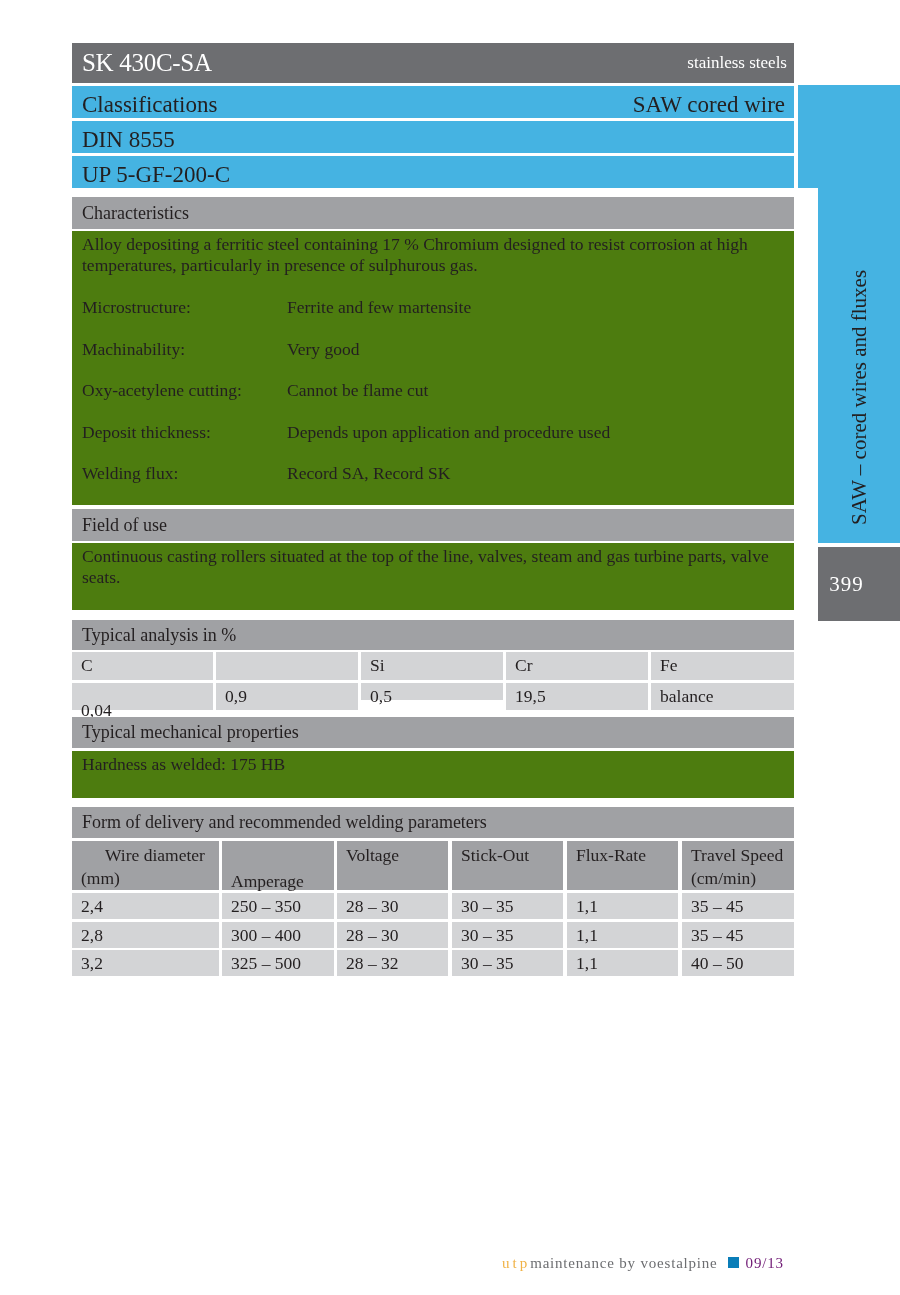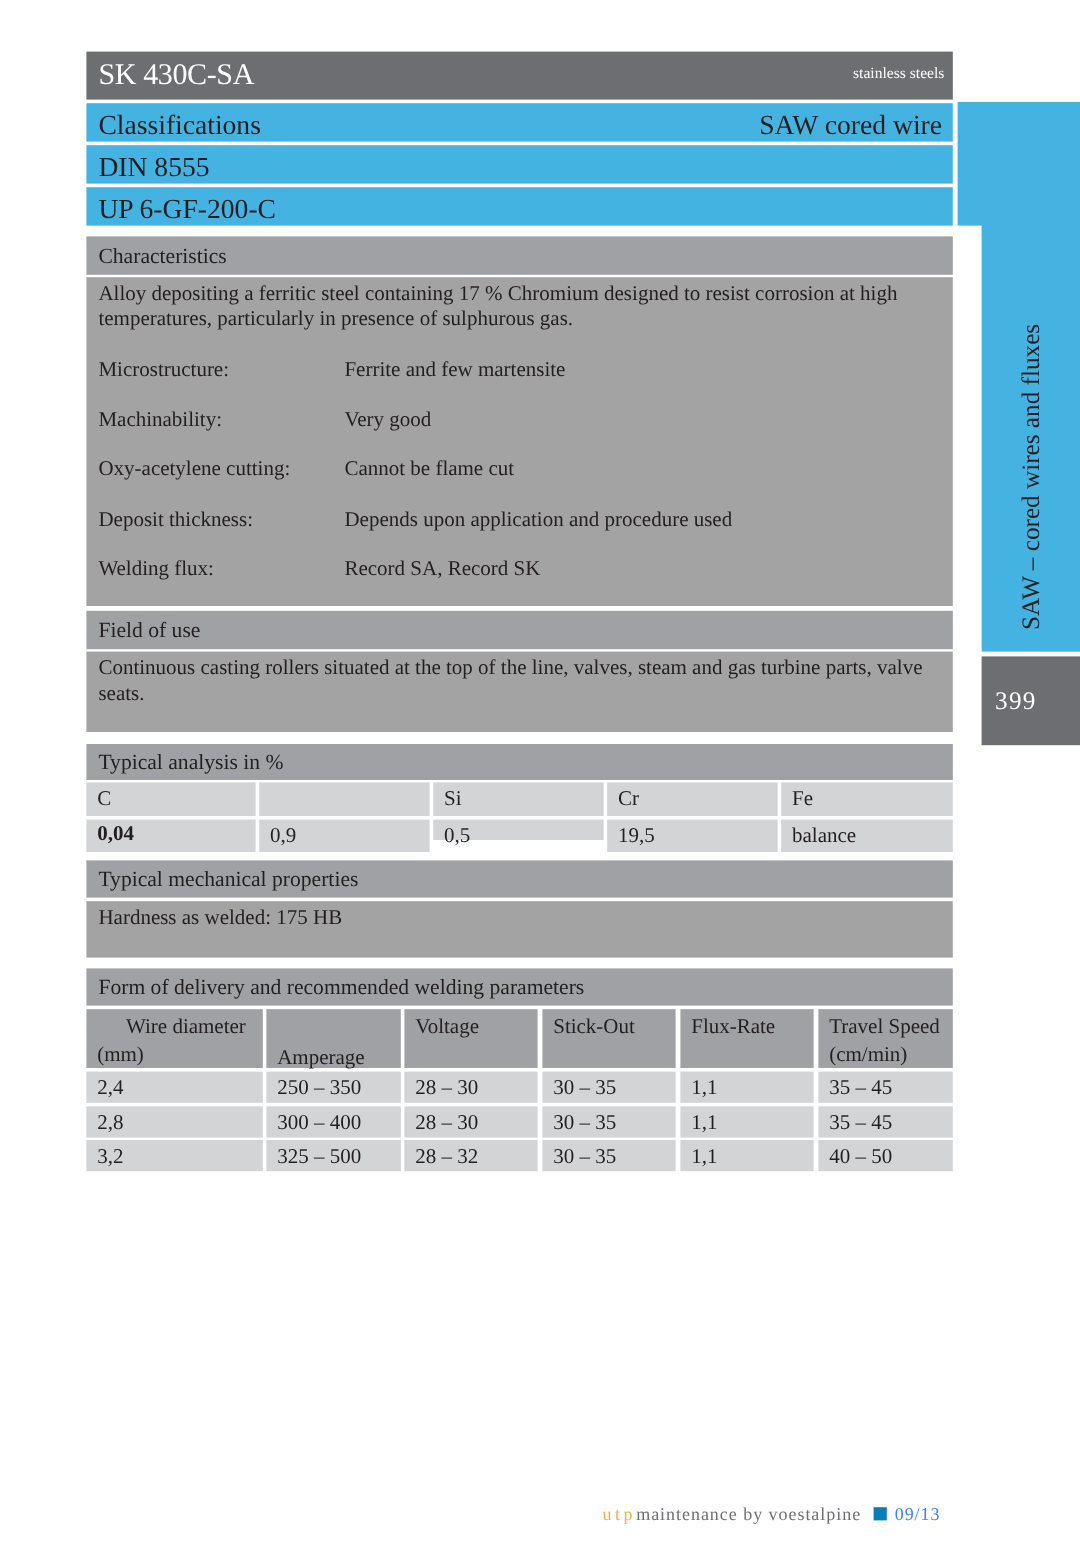--- a/index.html
+++ b/index.html
@@ -4,71 +4,71 @@
 <style>
   * { box-sizing: border-box; margin: 0; padding: 0; }
   html, body { width: 900px; height: 1295px; background: #ffffff; overflow: hidden; }
   body { position: relative; font-family: "Liberation Serif", "DejaVu Serif", serif; color: #231f20; }
 
   .abs { position: absolute; }
 
   
   .title-bar { left: 72px; top: 43px; width: 722px; height: 40px; background: #6d6e71; color: #ffffff; }
   .title-bar .title { position: absolute; left: 10px; top: 6px; font-size: 25px; letter-spacing: -0.3px; }
-  .title-bar .category { position: absolute; right: 7px; top: 10px; font-size: 13px; }
+  .title-bar .category { position: absolute; right: 7px; top: 10px; font-size: 17px; }
 
   .blue-row { left: 72px; width: 722px; height: 32px; background: #45b3e2; color: #231f20; font-size: 23px; }
   .blue-row .txt { position: absolute; left: 10px; top: 6px; }
   .blue-row .rtxt { position: absolute; right: 9px; top: 6px; }
 
   
   .side-blue-top { left: 798px; top: 85px; width: 102px; height: 103px; background: #45b3e2; }
   .side-blue { left: 818px; top: 85px; width: 82px; height: 458px; background: #45b3e2; }
   .side-label { left: 818px; top: 85px; width: 82px; height: 458px; }
   .side-label span { position: absolute; left: 50%; bottom: 18px; transform-origin: left bottom; transform: rotate(-90deg) translate(0, 50%); white-space: nowrap; font-size: 21px; color: #231f20; margin-left: 0; }
   .side-page { left: 818px; top: 547px; width: 82px; height: 74px; background: #6d6e71; color: #ffffff; font-size: 21px; text-align: center; line-height: 74px; padding-right: 25px; letter-spacing: 1px; }
 
   
   .sec-head { left: 72px; width: 722px; height: 32px; background: #a0a1a4; font-size: 18px; }
   .sec-head .txt { position: absolute; left: 10px; top: 6px; }
-  .sec-body { left: 72px; width: 722px; background: #a3a3a3; font-size: 17.5px; line-height: 21px; }
+  .sec-body { left: 72px; width: 722px; background: #4d7c0f; font-size: 17.5px; line-height: 21px; }
   .sec-body .para { position: absolute; left: 10px; top: 5px; width: 700px; }
 
   .prop-row { position: absolute; left: 10px; font-size: 17.5px; }
   .prop-row .lab { position: absolute; left: 0; white-space: nowrap; }
   .prop-row .val { position: absolute; left: 205px; white-space: nowrap; }
 
   
   .cell { position: absolute; background: #d3d4d6; font-size: 17.5px; }
   .cell .txt { position: absolute; left: 9px; top: 4px; white-space: nowrap; line-height: 23px; }
   .hcell { background: #a0a1a4; }
 
   .footer { left: 502px; top: 1255px; font-size: 15px; white-space: nowrap; letter-spacing: 0.8px; }
   .footer .brand { color: #f0b246; letter-spacing: 3px; }
   .footer .rest { color: #6d6e71; }
   .footer .sq { display: inline-block; width: 11px; height: 11px; background: #0a7db8; margin: 0 7px 0 10px; vertical-align: 0px; }
-  .footer .date { color: #3b82f6; margin-top: 30px; }
+  .footer .date { color: #701a75; margin-top: 30px; }
 </style>
 </head>
 <body>
 
 <div class="abs title-bar">
   <span class="title">SK 430C-SA</span>
   <span class="category">stainless steels</span>
 </div>
 
 <div class="abs blue-row" style="top:86px;">
   <span class="txt">Classifications</span>
   <span class="rtxt">SAW cored wire</span>
 </div>
 <div class="abs blue-row" style="top:121px;">
   <span class="txt">DIN 8555</span>
 </div>
 <div class="abs blue-row" style="top:156px;">
-  <span class="txt">UP 6-GF-200-C</span>
+  <span class="txt">UP 5-GF-200-C</span>
 </div>
 
 <div class="abs side-blue-top"></div>
 <div class="abs side-blue"></div>
 <div class="abs side-label">
   <span>SAW – cored wires and fluxes</span>
 </div>
 <div class="abs side-page">399</div>
 
 <div class="abs sec-head" style="top:197px;">
@@ -118,21 +118,21 @@
     <div class="cell" style="left: 361px; top: 652px; width: 142px; height: 28px;">
       <span class="txt" style="top: 2px;">Si</span>
     </div>
     <div class="cell" style="left: 506px; top: 652px; width: 142px; height: 28px;">
       <span class="txt" style="top: 2px;">Cr</span>
     </div>
     <div class="cell" style="left: 651px; top: 652px; width: 143px; height: 28px;">
       <span class="txt" style="top: 2px;">Fe</span>
     </div>
     <div class="cell" style="left: 72px; top: 683px; width: 141px; height: 27px;">
-      <span class="txt" style="top: 0; font-weight: bold;">0,04</span>
+      <span class="txt" style="top: 16px;">0,04</span>
     </div>
     <div class="cell" style="left: 216px; top: 683px; width: 142px; height: 27px;">
       <span class="txt" style="top: 2px;">0,9</span>
     </div>
     <div class="cell" style="left: 361px; top: 683px; width: 142px; height: 17px;">
       <span class="txt" style="top: 2px;">0,5</span>
     </div>
     <div class="cell" style="left: 506px; top: 683px; width: 142px; height: 27px;">
       <span class="txt" style="top: 2px;">19,5</span>
     </div>

